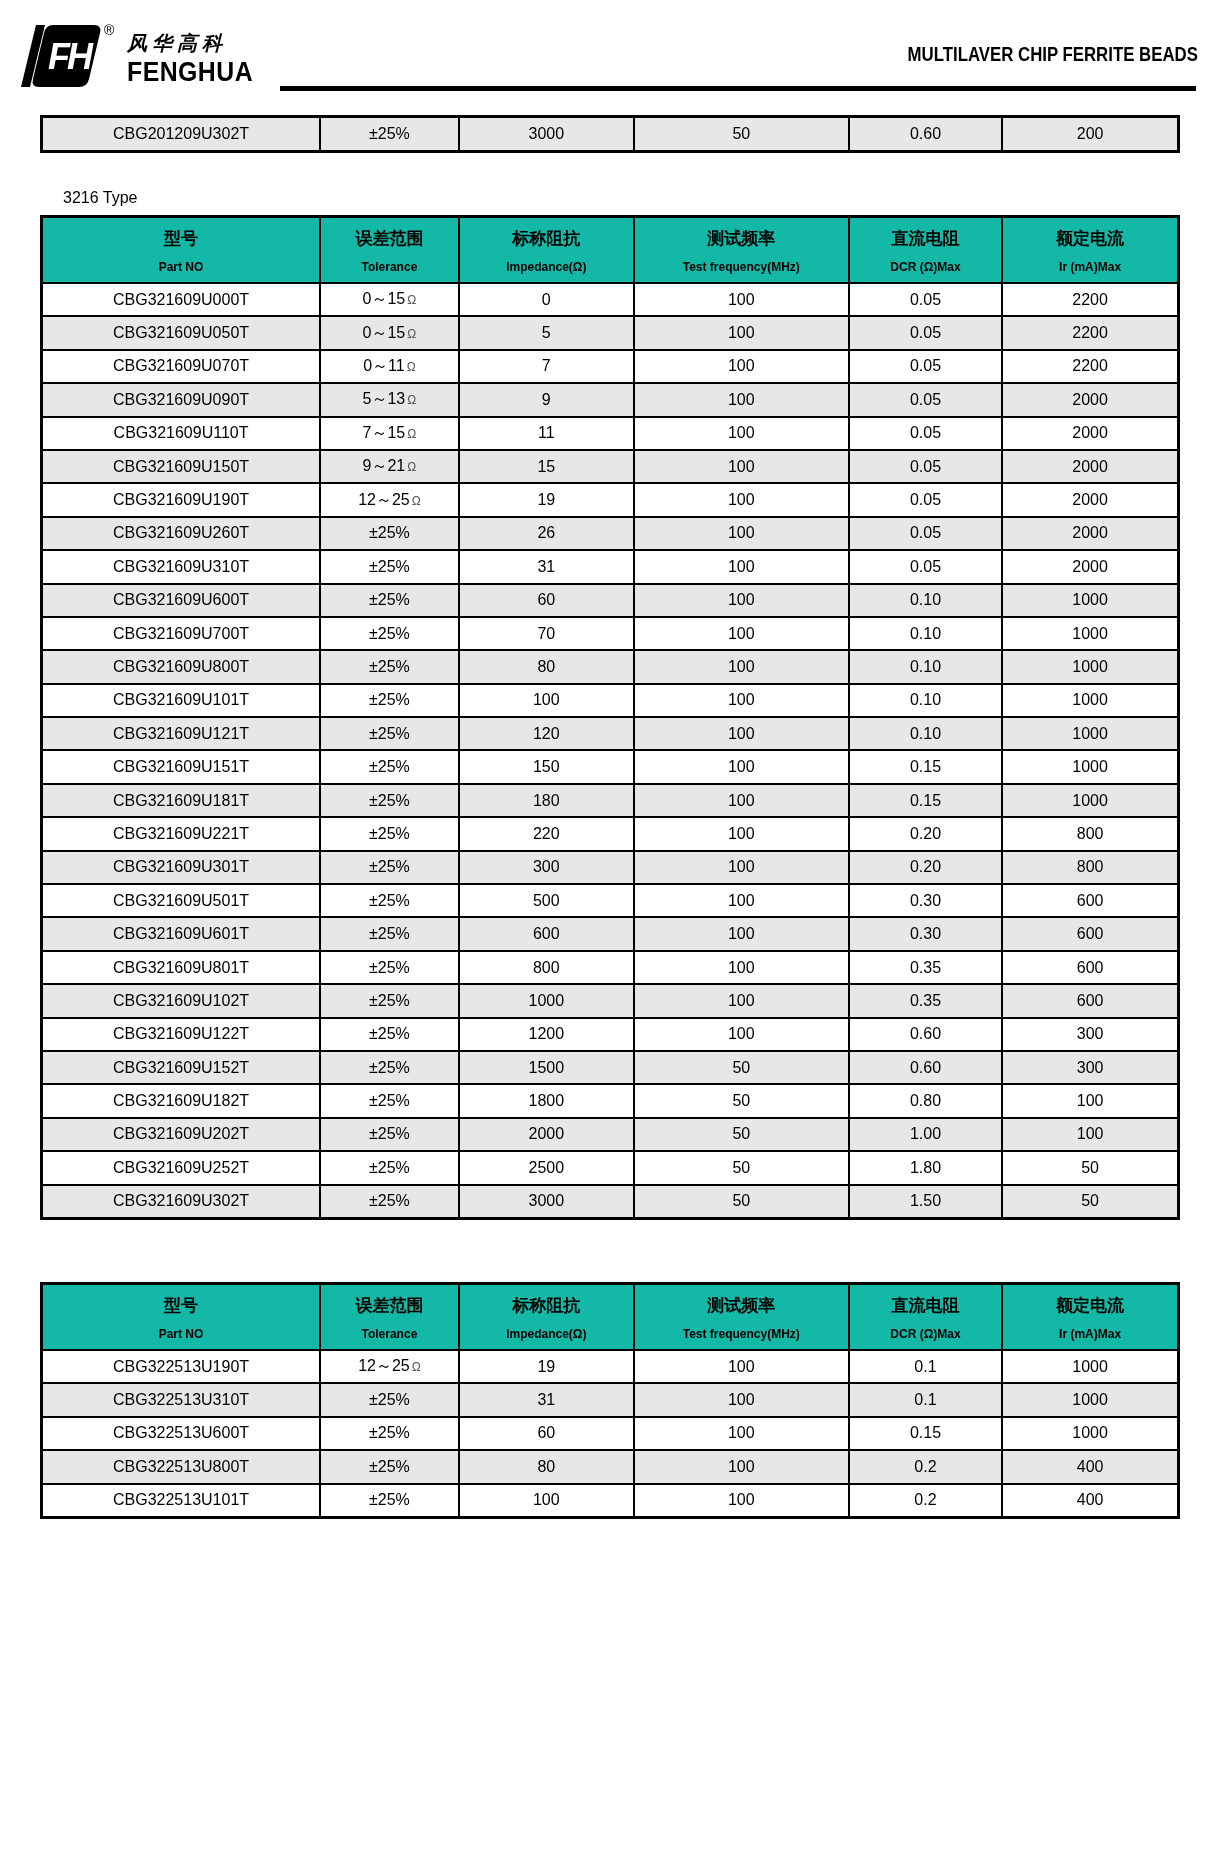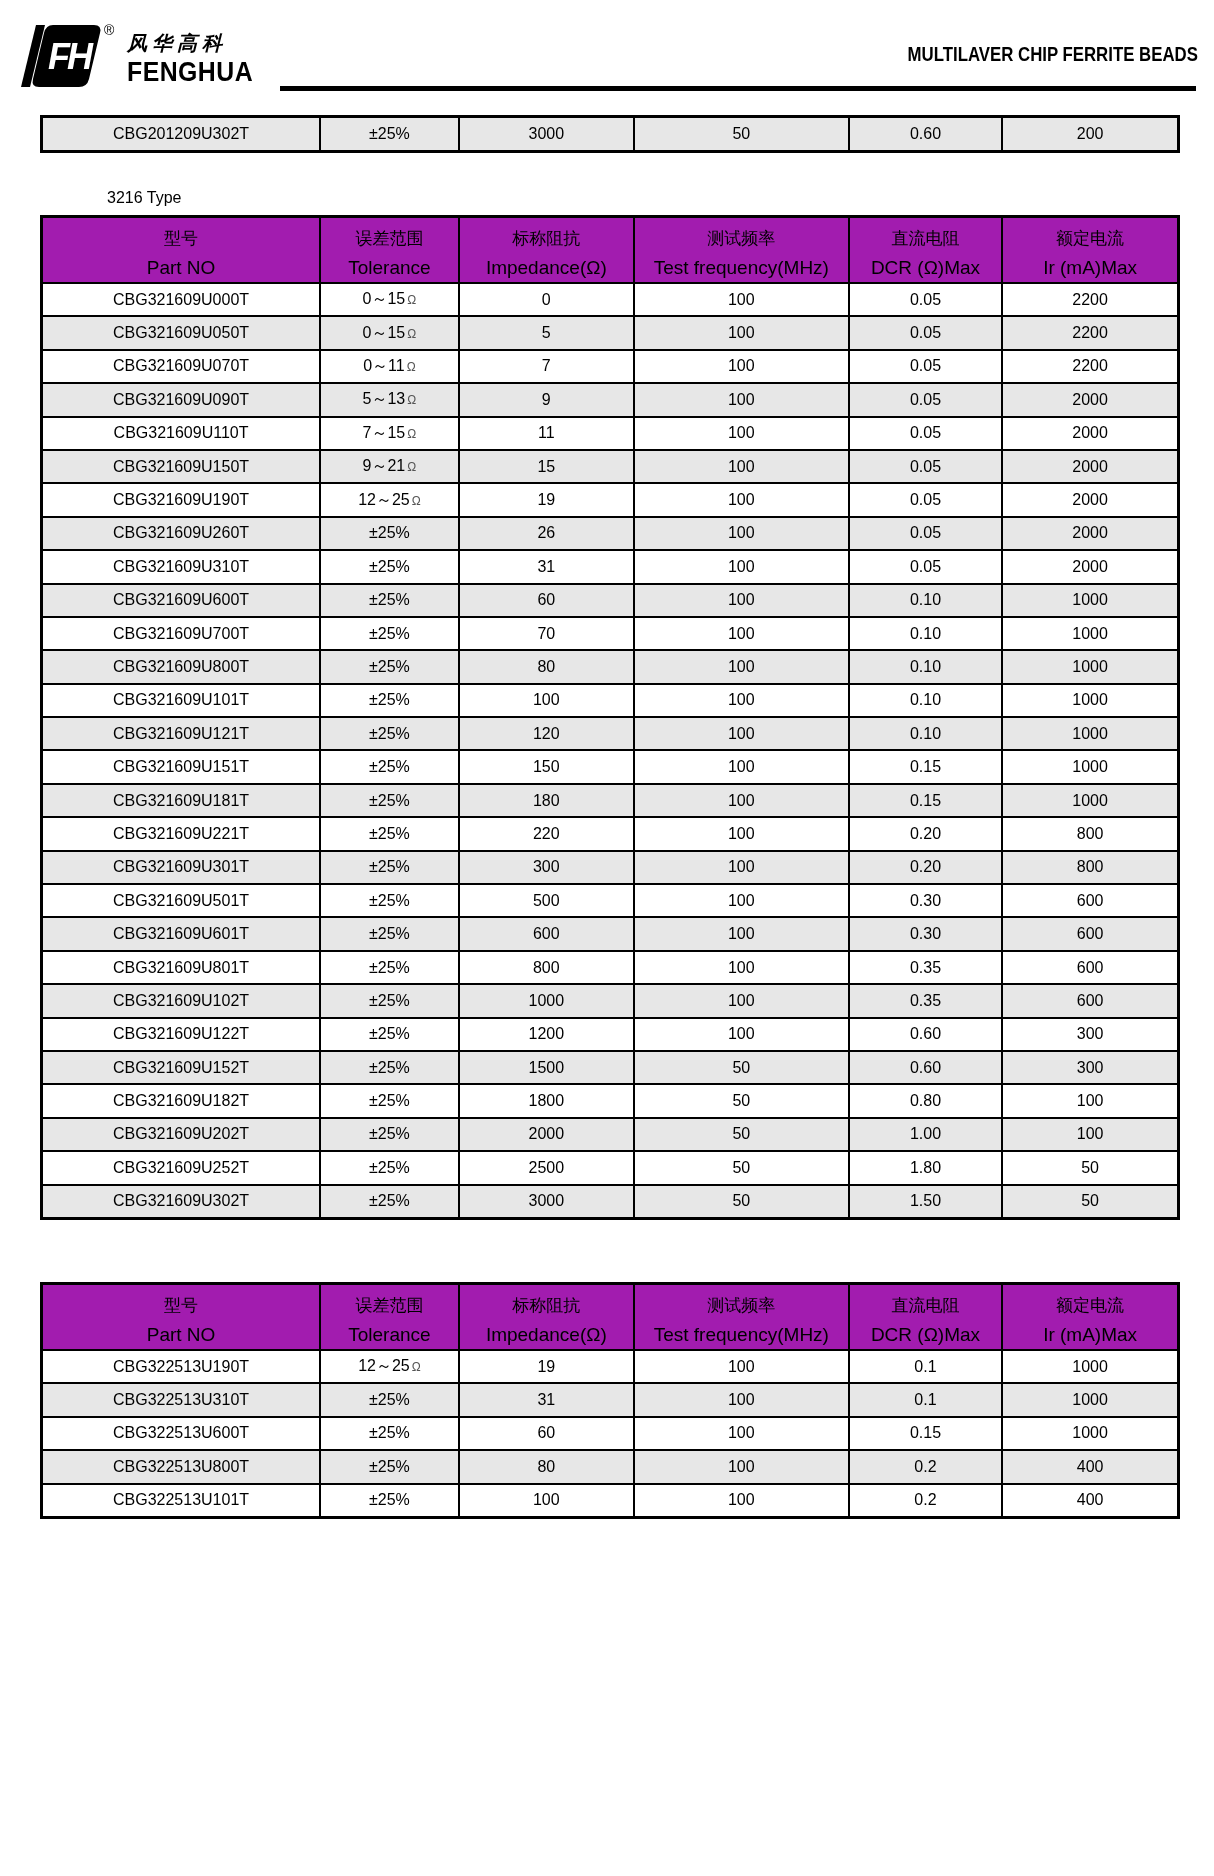--- a/index.html
+++ b/index.html
@@ -17,33 +17,33 @@
                white-space:nowrap; transform:scaleX(0.8); transform-origin:100% 50%; }
   .header-rule { position:absolute; left:280px; right:18px; top:86px; height:5px; background:#000; }
 
   
   .tbl { position:absolute; left:40px; width:1140px; border-collapse:collapse; table-layout:fixed;
          border:3px solid #000; }
   .tbl td, .tbl th { border:2px solid #000; text-align:center; vertical-align:middle;
                      padding:0; font-size:16px; white-space:nowrap; overflow:hidden; }
   .tbl td { height:31.4px; }
   .top-tbl td { height:32px; }
-  .tbl th { height:64px; font-weight:normal; background:#a21caf;margin-top:15px; }
+  .tbl th { height:64px; font-weight:bold; background:#14b8a6;margin-top:15px; }
   .tbl th .cn { font-size:17px; line-height:31px; padding-top:4px; }
-  .tbl th .en { font-size:19px; line-height:27px; }
+  .tbl th .en { font-size:12px; line-height:27px; }
   .data-tbl tbody tr:nth-child(even) td { background:#e7e7e7; }
   .gray-first tbody tr:nth-child(odd) td { background:#e7e7e7; }
   .ohm { font-size:12px; color:#555; margin-left:2px; }
 
   .top-tbl { top:115px;padding-left:36px; }
   .tbl-3216 { top:215px; }
   .tbl-3225 { top:1282px; }
 
   .section-label { position:absolute; left:63px; font-size:16px; }
-  .label-3216 { top:189px;margin-left:44px; }
+  .label-3216 { top:189px; }
   .label-3225 { top:1328px; }
 
   col.c1{width:24.5%} col.c2{width:12.2%} col.c3{width:15.4%}
   col.c4{width:18.9%} col.c5{width:13.5%} col.c6{width:15.5%}
 </style>
 </head>
 <body>
 
 <div class="page">
 

